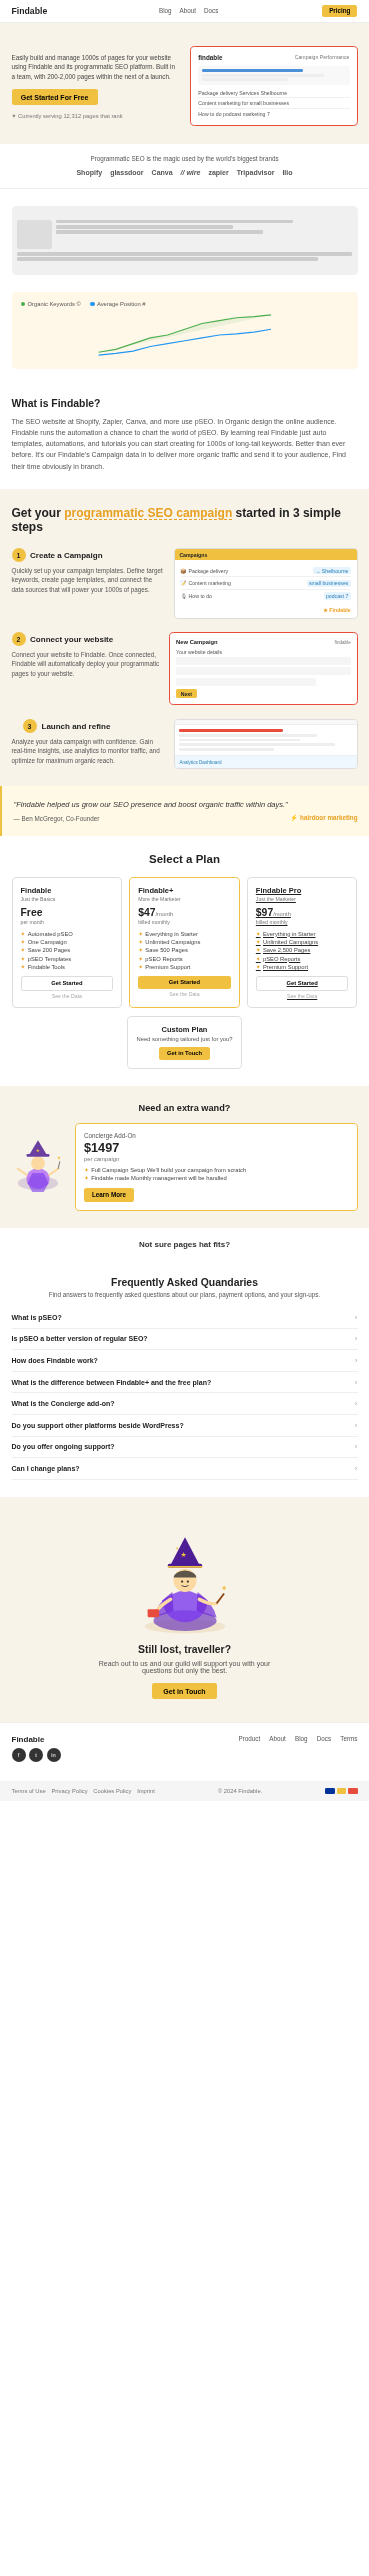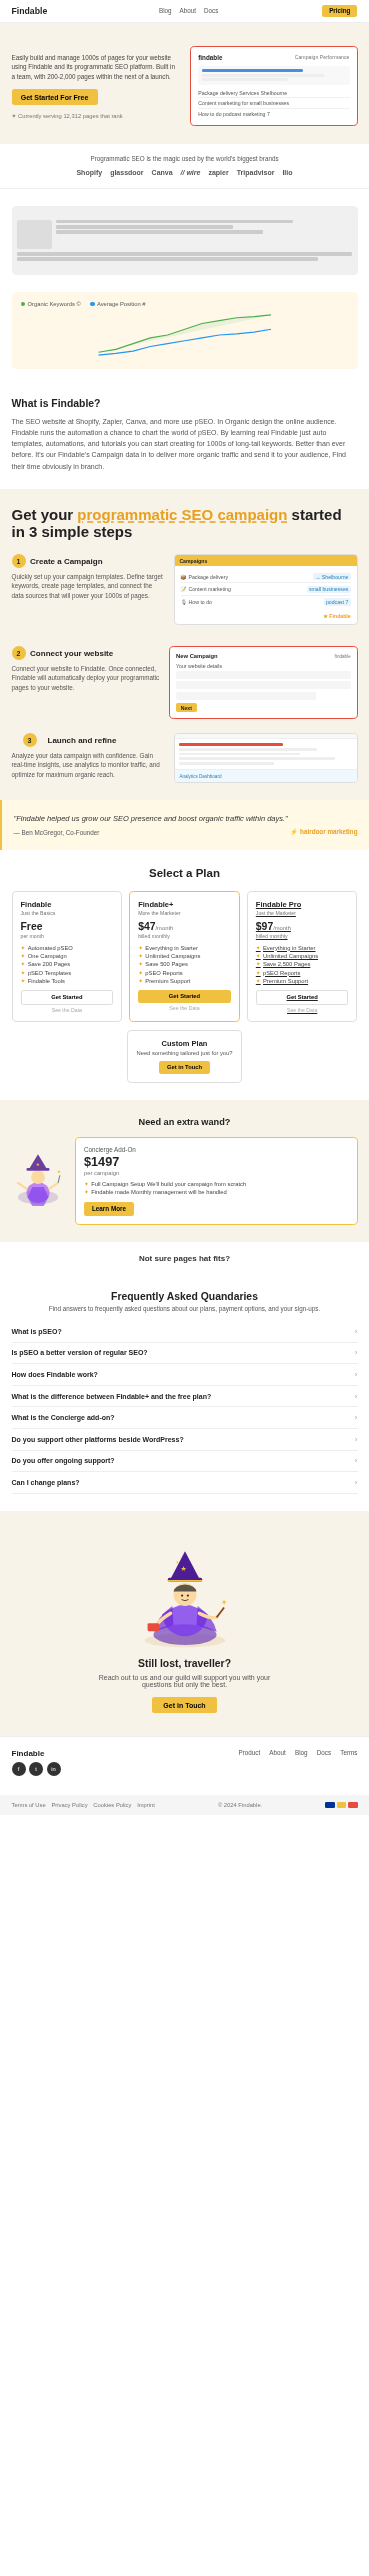--- a/index.html
+++ b/index.html
@@ -93,21 +93,21 @@
     <polyline points="0,70 30,65 60,55 90,45 120,40 150,30 180,20 210,15 240,10 270,8 300,5" fill="rgba(76,175,80,0.1)" stroke="none"></polyline>
   </svg>
 </div>
 
 <section style="padding:17.3px 11.5px;">
   <h2 style="font-size:10.4px;font-weight:900;margin-bottom:7px;">What is Findable?</h2>
   <p style="font-size:7px;color:#555;line-height:1.6;">The SEO website at Shopify, Zapier, Canva, and more use pSEO. In Organic design the online audience. Findable runs the automation a chance to chart the world of pSEO. By learning real Findable just auto templates, automations, and tutorials you can start creating for 1000s of long-tail keywords. Better than ever before. It's our Findable's Campaign data in to deliver more organic traffic and send it to your audience, Find their time obviously in branch.</p>
 </section>
 
 <section style="background:#f8f3e8;padding:17.3px 11.5px;">
-  <h2 style="font-size:15px;font-weight:900;margin-bottom:2.3px;">
+  <h2 style="font-size:12px;font-weight:900;margin-bottom:2.3px;">
     Get your <span style="color:#e8a020;text-decoration:underline;text-decoration-style:dashed;">programmatic SEO campaign</span> started in 3 simple steps
   </h2>
 
   <div style="display:flex;gap:9.2px;margin-top:14px;align-items:flex-start;">
     <div style="flex:1;">
       <div style="display:flex;align-items:center;gap:4.6px;margin-bottom:3.5px;">
         <div style="width:14px;height:14px;background:#f0c040;border-radius:50%;display:flex;align-items:center;justify-content:center;font-weight:900;font-size:7px;flex-shrink:0;">1</div>
         <h3 style="font-size:8px;font-weight:800;">Create a Campaign</h3>
       </div>
       <p style="font-size:6.3px;color:#555;line-height:1.5;">Quickly set up your campaign templates. Define target keywords, create page templates, and connect the data sources that will power your 1000s of pages.</p>
@@ -129,21 +129,21 @@
           <span style="color:#555;">🎙 How to do</span>
           <span style="color:#2980b9;background:#e8f4fd;border-radius:1.7px;padding:0.6px 2.3px;">podcast 7</span>
         </div>
         <div style="margin-top:4.6px;display:flex;justify-content:flex-end;">
           <span style="font-weight:900;font-size:5.2px;color:#f0a020;">★ Findable</span>
         </div>
       </div>
     </div>
   </div>
 
-  <div style="display:flex;gap:1px;margin-top:21px;align-items:flex-start;">
+  <div style="display:flex;gap:1px;margin-top:13px;align-items:flex-start;">
     <div style="flex:1;">
       <div style="display:flex;align-items:center;gap:4.6px;margin-bottom:3.5px;">
         <div style="width:14px;height:14px;background:#f0c040;border-radius:50%;display:flex;align-items:center;justify-content:center;font-weight:900;font-size:7px;flex-shrink:0;">2</div>
         <h3 style="font-size:8px;font-weight:800;">Connect your website</h3>
       </div>
       <p style="font-size:6.3px;color:#555;line-height:1.5;">Connect your website to Findable. Once connected, Findable will automatically deploy your programmatic pages to your website.</p>
     </div>
     <div style="flex:1.2;">
       <div style="background:#fff;border:1.2px solid #e74c3c;border-radius:4.6px;padding:5.8px;font-size:5.2px;">
         <div style="display:flex;justify-content:space-between;align-items:center;margin-bottom:3.5px;">
@@ -154,21 +154,21 @@
         <div style="background:#f5f5f5;border-radius:1.7px;height:8px;width:100%;margin-bottom:2.3px;"></div>
         <div style="background:#f5f5f5;border-radius:1.7px;height:8px;width:100%;margin-bottom:2.3px;"></div>
         <div style="background:#f5f5f5;border-radius:1.7px;height:8px;width:80%;margin-bottom:3.5px;"></div>
         <div style="background:#f0c040;border-radius:1.7px;padding:1.7px 4.6px;font-size:5.2px;font-weight:700;display:inline-block;">Next</div>
       </div>
     </div>
   </div>
 
   <div style="display:flex;gap:9.2px;margin-top:14px;align-items:flex-start;">
     <div style="flex:1;">
-      <div style="display:flex;align-items:center;gap:11px;margin-bottom:3.5px;padding-left:11px;">
+      <div style="display:flex;align-items:center;gap:5px;margin-bottom:3.5px;padding-left:11px;">
         <div style="width:14px;height:14px;background:#f0c040;border-radius:50%;display:flex;align-items:center;justify-content:center;font-weight:900;font-size:7px;flex-shrink:0;">3</div>
         <h3 style="font-size:8px;font-weight:800;">Launch and refine</h3>
       </div>
       <p style="font-size:6.3px;color:#555;line-height:1.5;">Analyze your data campaign with confidence. Gain real-time insights, use analytics to monitor traffic, and optimize for maximum organic reach.</p>
     </div>
     <div style="flex:1.2;">
       <div style="background:#fff;border:0.6px solid #ddd;border-radius:4.6px;overflow:hidden;">
         <div style="background:#f8f8f8;height:4.6px;border-bottom:0.6px solid #eee;"></div>
         <div style="padding:4.6px;">
           <div style="height:2.9px;background:#e74c3c;border-radius:1.2px;width:60%;margin-bottom:1.7px;"></div>

